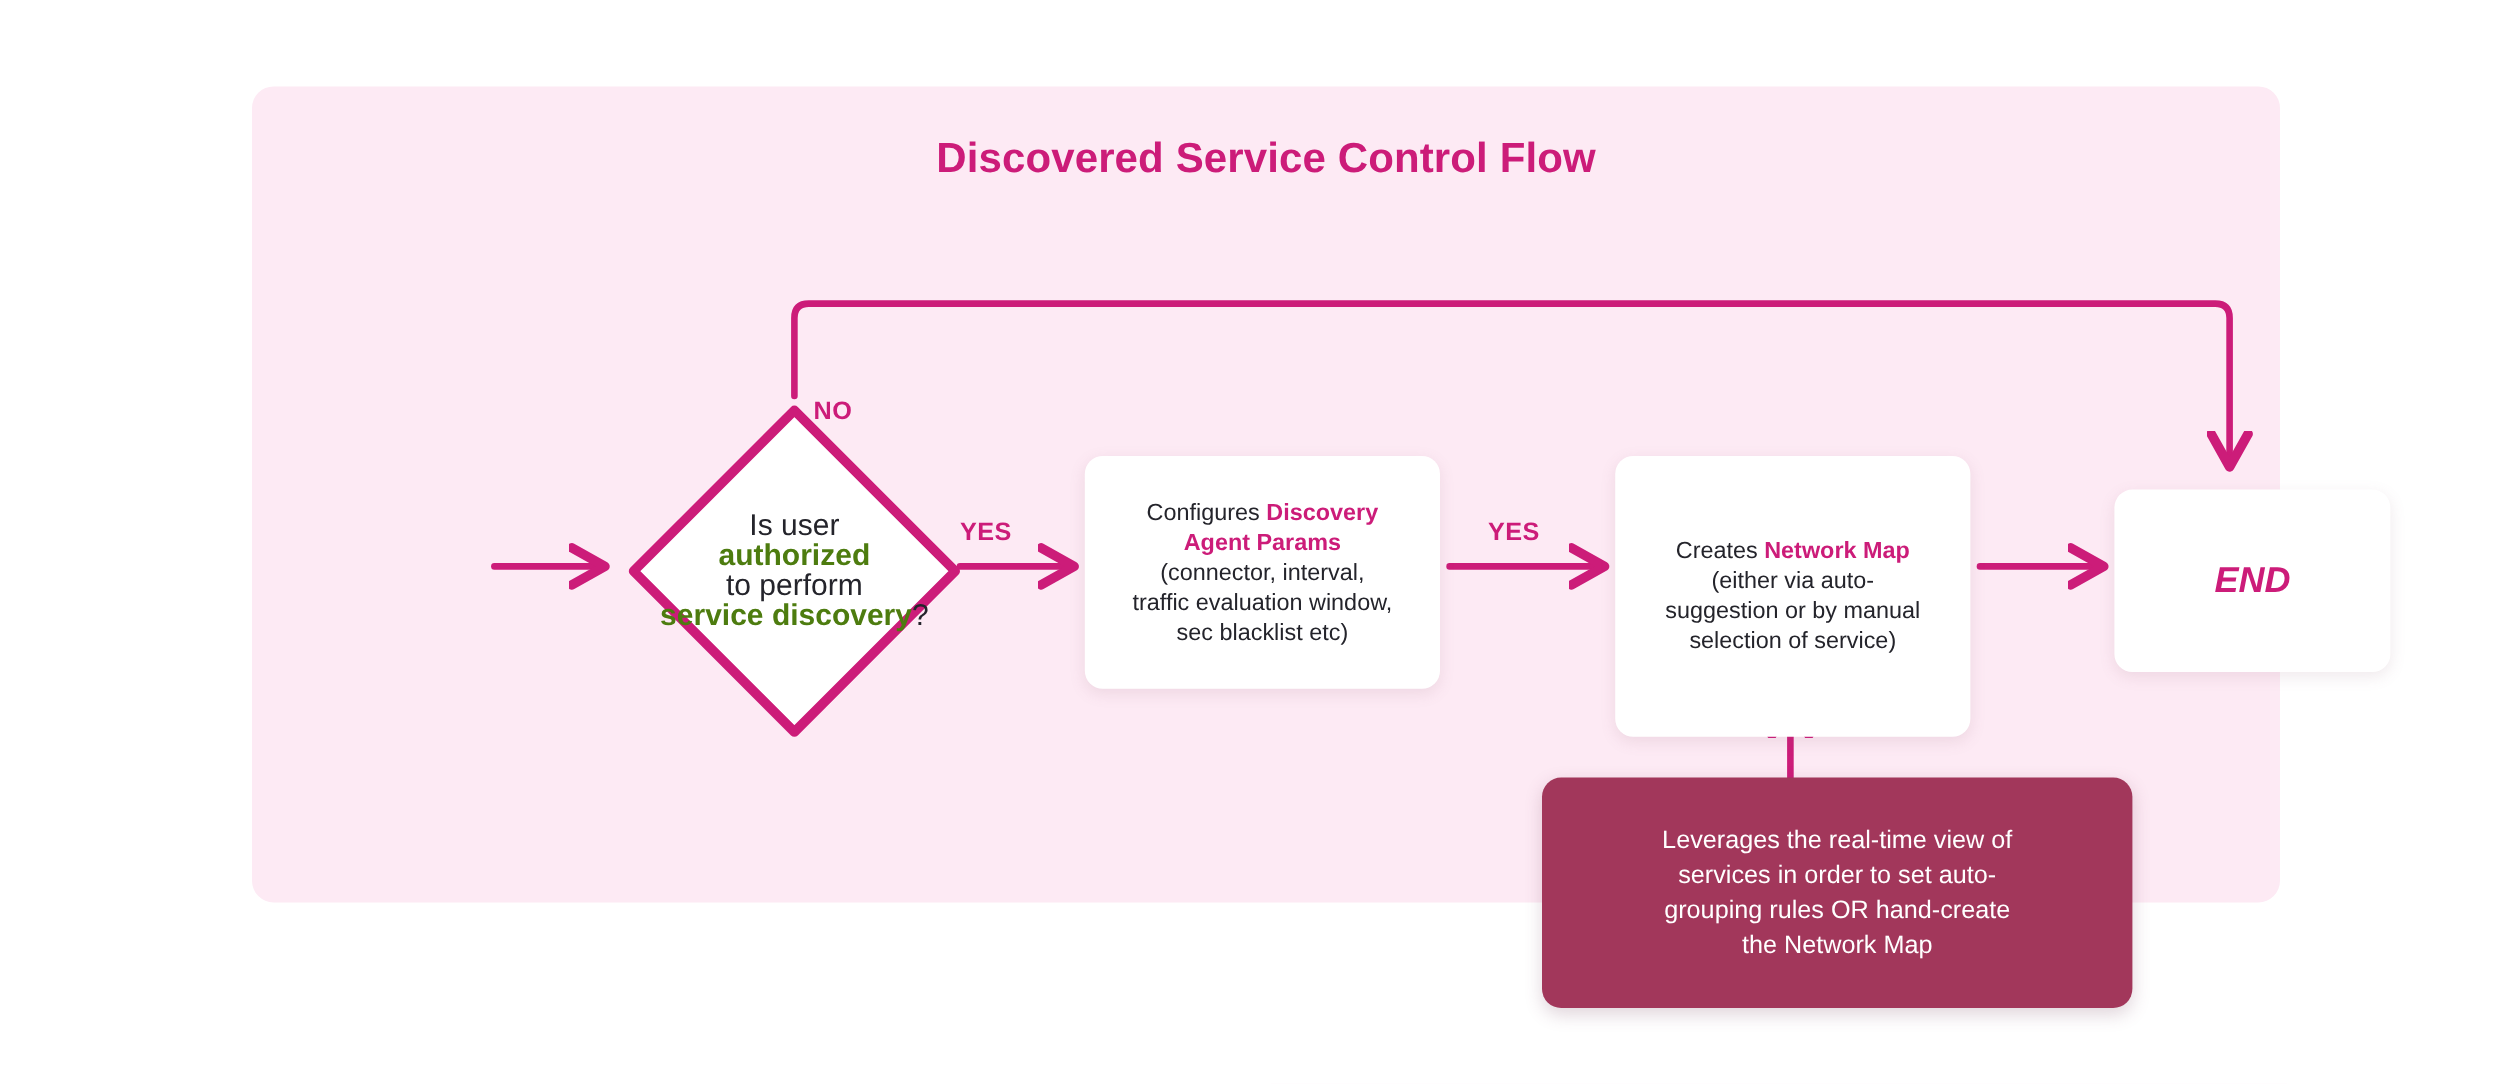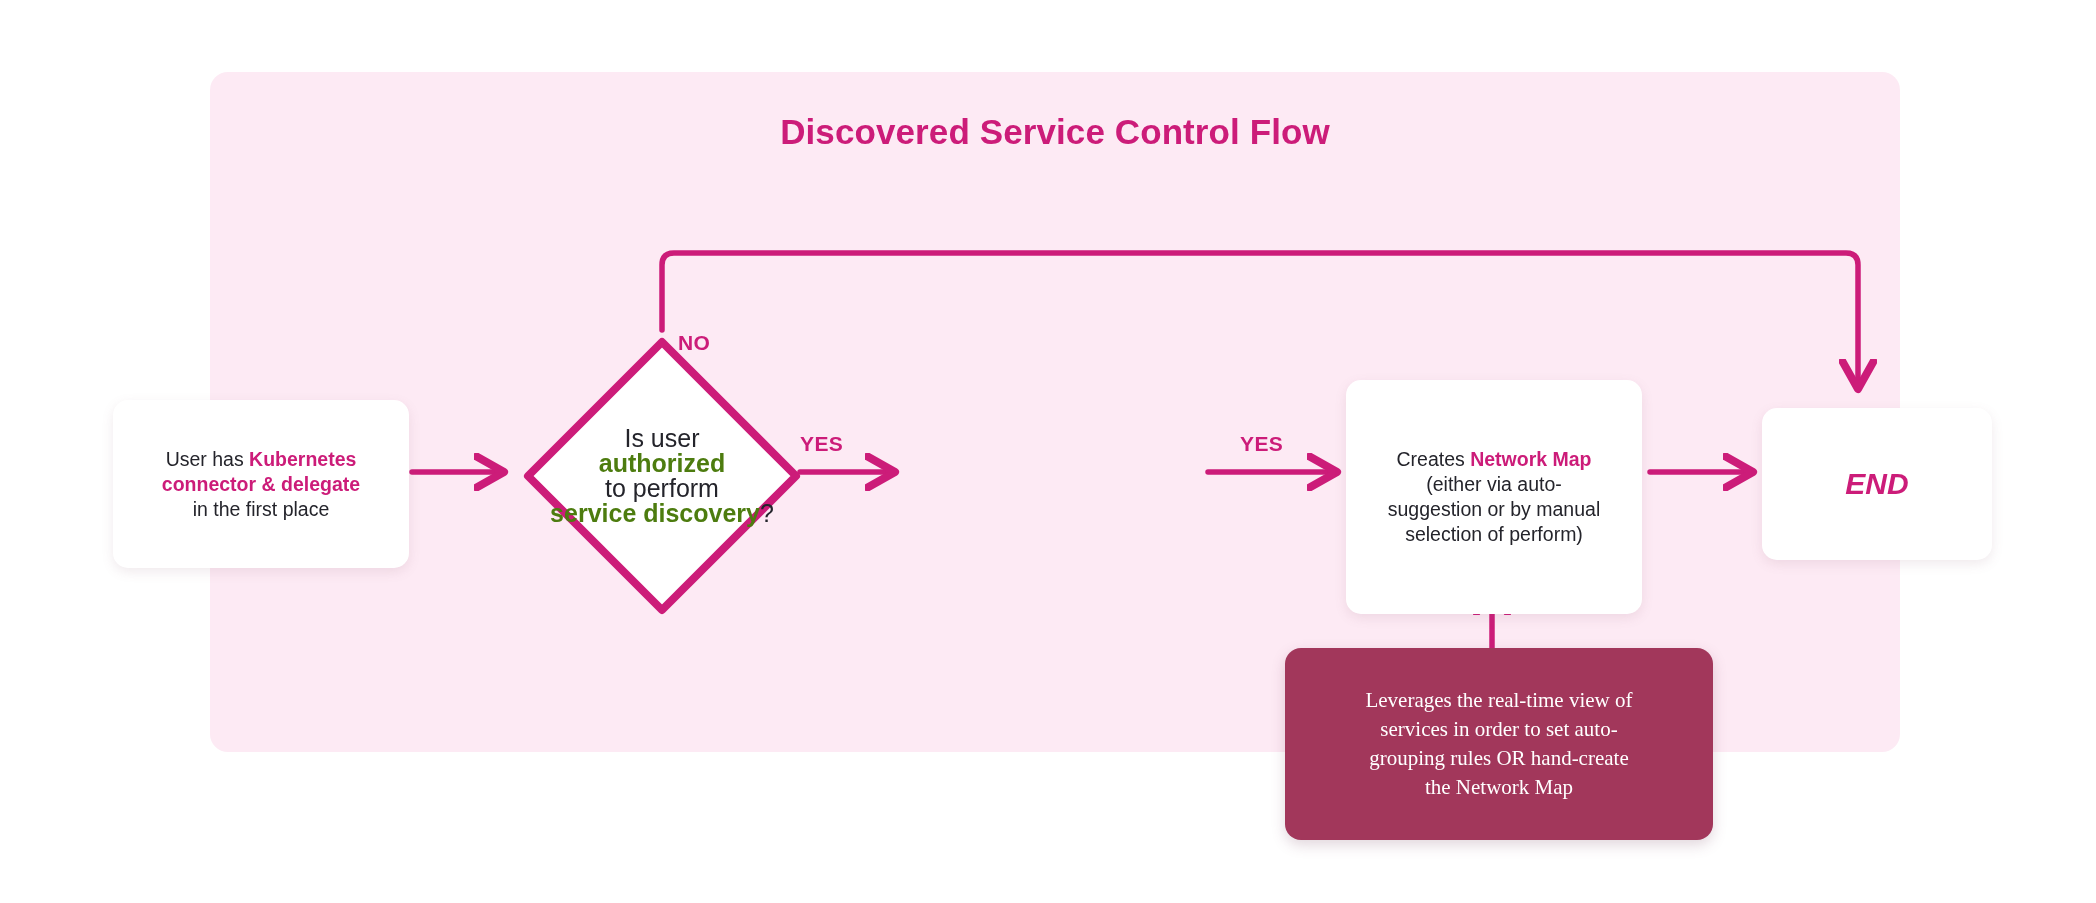--- a/index.html
+++ b/index.html
@@ -71,31 +71,30 @@
     color: #cc1c79;
     line-height: 34px;
     font-style: italic;
   }
 
   
   #note-leverage {
     position: absolute;
     left: 1285px;
     top: 648px;
-    width: 428px;
+    width: 492px;
     height: 192px;
     background: #a2375b;
     border-radius: 16px;
     box-shadow: 0 5px 14px rgba(120, 70, 95, 0.22);
     display: flex;
     align-items: center;
     justify-content: center;
     text-align: center;
     box-sizing: border-box;
-    font-family: Liberation Serif, serif;
   }
   #note-leverage .txt {
     font-size: 21px;
     line-height: 29px;
     color: #ffffff;
     padding: 0 18px;
   }
 
   
   #decision-wrap {
@@ -164,49 +163,51 @@
 
     <path d="M1208,472 L1336,472" fill="none" stroke="#cc1c79" stroke-width="5.5" stroke-linecap="round" marker-end="url(#arrowhead)"></path>
 
     <path d="M1650,472 L1752,472" fill="none" stroke="#cc1c79" stroke-width="5.5" stroke-linecap="round" marker-end="url(#arrowhead)"></path>
 
     <path d="M662,330 L662,265 Q662,253 674,253 L1846,253 Q1858,253 1858,265 L1858,388" fill="none" stroke="#cc1c79" stroke-width="5.5" stroke-linecap="round" stroke-linejoin="round" marker-end="url(#arrowhead)"></path>
 
     <path d="M1492,648 L1492,586" fill="none" stroke="#cc1c79" stroke-width="5.5" stroke-linecap="round" marker-end="url(#arrowhead)"></path>
   </svg>
 
-  <div class="node" id="box-start">
-    <div class="txt">
-      <span>User has </span><b>Kubernetes</b><br>
-      <b>connector &amp; delegate</b><br>
-      <span>in the first place</span>
-    </div>
-  </div>
 
   <div id="decision-wrap">
     <svg width="292" height="292" viewBox="0 0 292 292" xmlns="http://www.w3.org/2000/svg">
       <path d="M146,12 L280,146 L146,280 L12,146 Z" fill="#ffffff" stroke="#cc1c79" stroke-width="8" stroke-linejoin="round"></path>
     </svg>
     <div id="decision-label">
       <div class="txt">
         <span>Is user</span><br>
         <b>authorized</b><br>
         <span>to perform</span><br>
         <b>service discovery</b><span>?</span>
       </div>
     </div>
   </div>
 
+  <div class="node" id="box-config">
+    <div class="txt">
+      <span>Configures </span><b>Discovery</b><br>
+      <b>Agent Params</b><br>
+      <span>(connector, interval,</span><br>
+      <span>traffic evaluation window,</span><br>
+      <span>sec blacklist etc)</span>
+    </div>
+  </div>
 
   <div class="node" id="box-netmap">
     <div class="txt">
       <span>Creates </span><b>Network Map</b><br>
       <span>(either via auto-</span><br>
       <span>suggestion or by manual</span><br>
-      <span>selection of perform)</span>
+      <span>selection of service)</span>
     </div>
   </div>
 
   <div class="node" id="box-end">
     <div class="txt">END</div>
   </div>
 
   <div id="note-leverage">
     <div class="txt">
       <span>Leverages the real-time view of</span><br>

